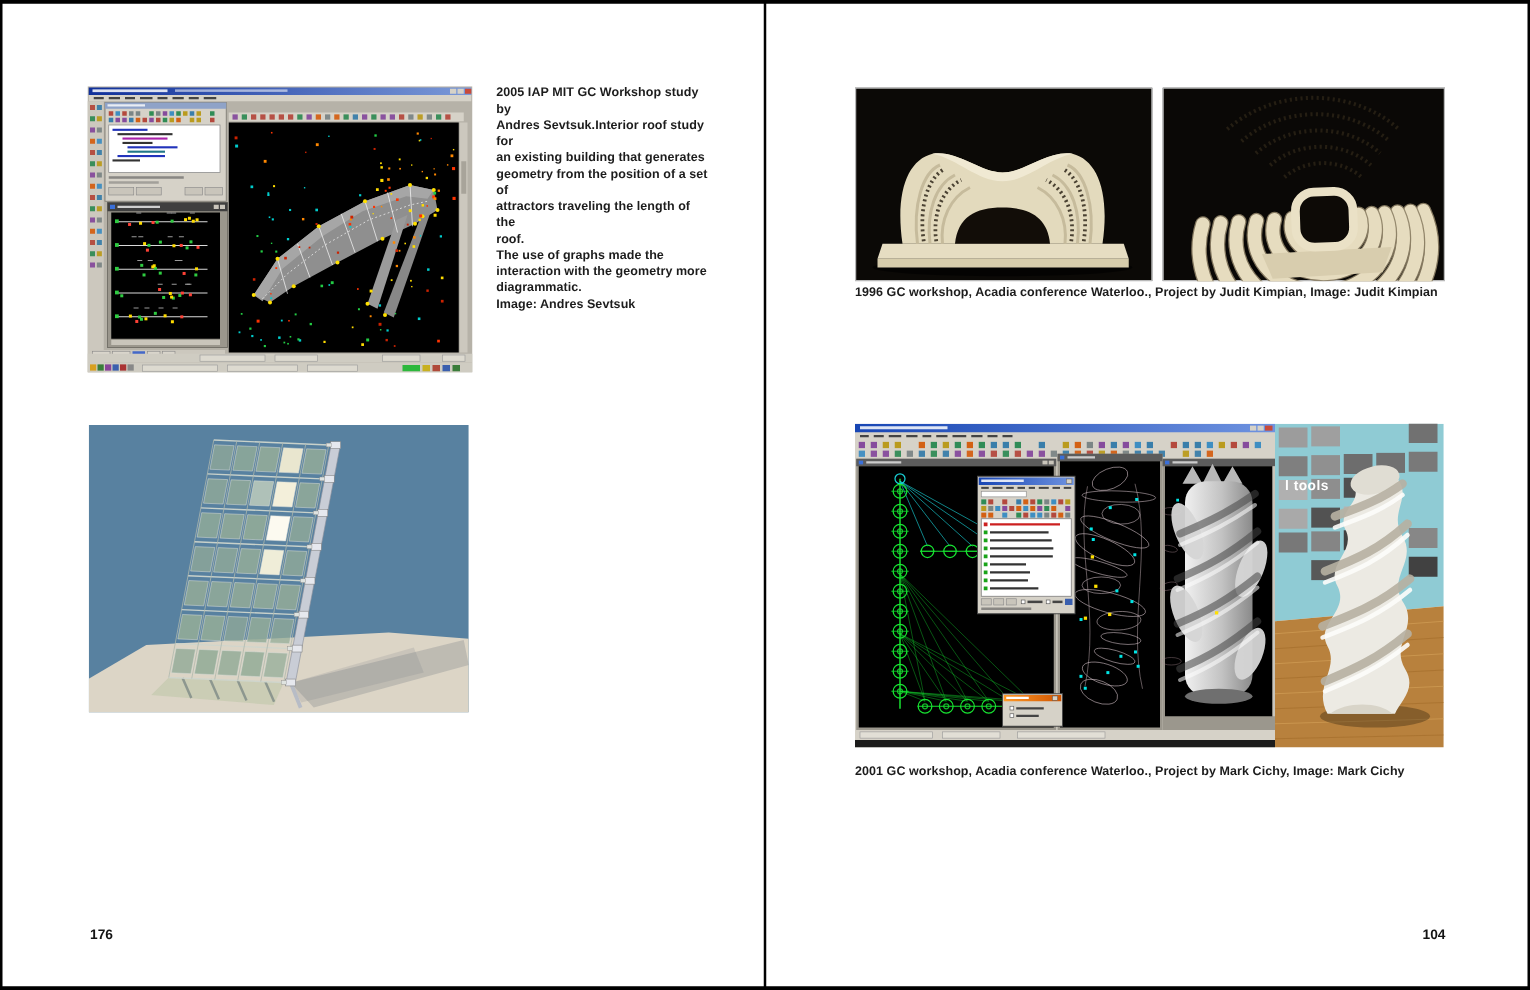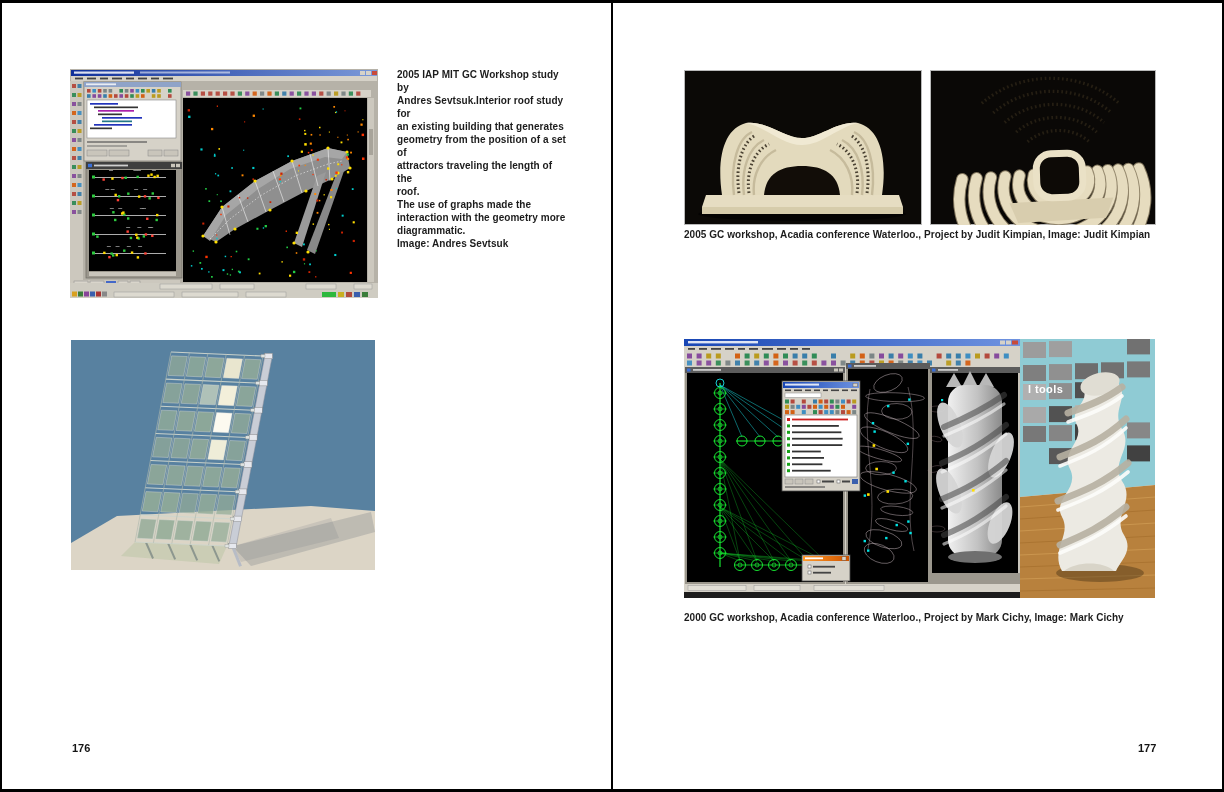--- a/index.html
+++ b/index.html
@@ -619,21 +619,21 @@
             <path d="M 98.25,71.25 A 42.5,36.125 0 0 1 159.875,73.375" fill="none" stroke="#2c2416" stroke-width="3.2" stroke-dasharray="1.7 2.6" opacity="0.8"></path>
             <path d="M 103.4,104.4 A 28,23.8 0 1 0 156.6,103" fill="none" stroke="#8d8166" stroke-width="12.5" opacity="0.9" stroke-linecap="round"></path>
             <path d="M 103.4,104.4 A 28,23.8 0 1 0 156.6,103" fill="none" stroke="#e6dcbf" stroke-width="10.5" stroke-linecap="round"></path>
           </g>
         <polygon points="78,132 182,130 174,150 86,152" fill="#d8cdae"></polygon>
         <rect x="106" y="84" width="46" height="44" rx="15" fill="#0d0a06" stroke="#eae1c6" stroke-width="7"></rect>
       </g>
     </svg>
   </div>
 
-  <div class="caption caption-wide" style="left:684px;top:228px">2005 GC workshop, Acadia conference Waterloo., Project by Judit Kimpian, Image: Judit Kimpian</div>
+  <div class="caption caption-wide" style="left:684px;top:228px">1996 GC workshop, Acadia conference Waterloo., Project by Judit Kimpian, Image: Judit Kimpian</div>
 
   <div class="fig" style="left:684px;top:339px">
     <svg width="471" height="259" viewBox="0 0 471 259">
       <defs>
         <linearGradient id="tbg2" x1="0" y1="0" x2="1" y2="0">
           <stop offset="0" stop-color="#1846b4"></stop>
             <stop offset="1" stop-color="#6f93e0"></stop>
         </linearGradient>
         <linearGradient id="towerg" x1="0" y1="0" x2="1" y2="0">
           <stop offset="0" stop-color="#f0f0f0"></stop>
@@ -1070,16 +1070,16 @@
             <path d="M376,127 C402,117 420,109 442,89"></path>
               <path d="M384,83 C406,75 422,69 438,57"></path>
           </g>
           <path d="M380,232 C392,222 420,222 430,232 Z" fill="#d8d4c8"></path>
         </g>
       </g>
     </svg>
     <span class="poster-text" style="left:344px;top:44px">l tools</span>
   </div>
 
-  <div class="caption caption-wide" style="left:684px;top:611px">2000 GC workshop, Acadia conference Waterloo., Project by Mark Cichy,  Image: Mark Cichy</div>
-
-  <div class="pagenum" style="left:1138px;top:742px">177</div>
+  <div class="caption caption-wide" style="left:684px;top:611px">2001 GC workshop, Acadia conference Waterloo., Project by Mark Cichy,  Image: Mark Cichy</div>
+
+  <div class="pagenum" style="left:1138px;top:742px">104</div>
 </div>
 
 </body></html>

